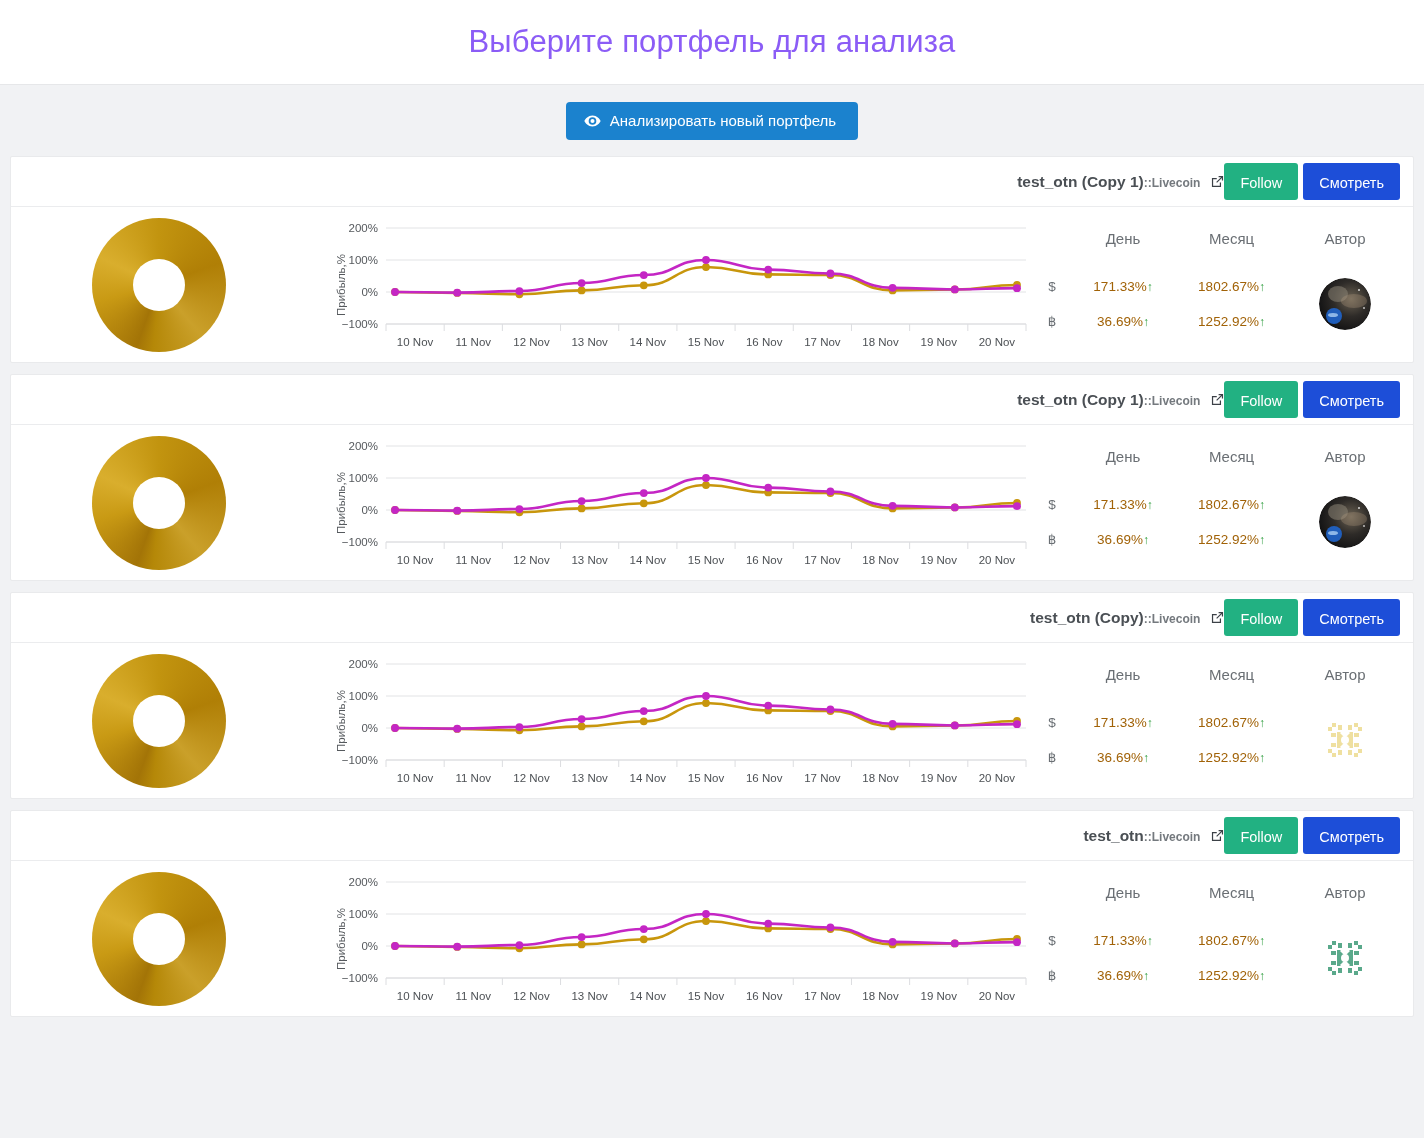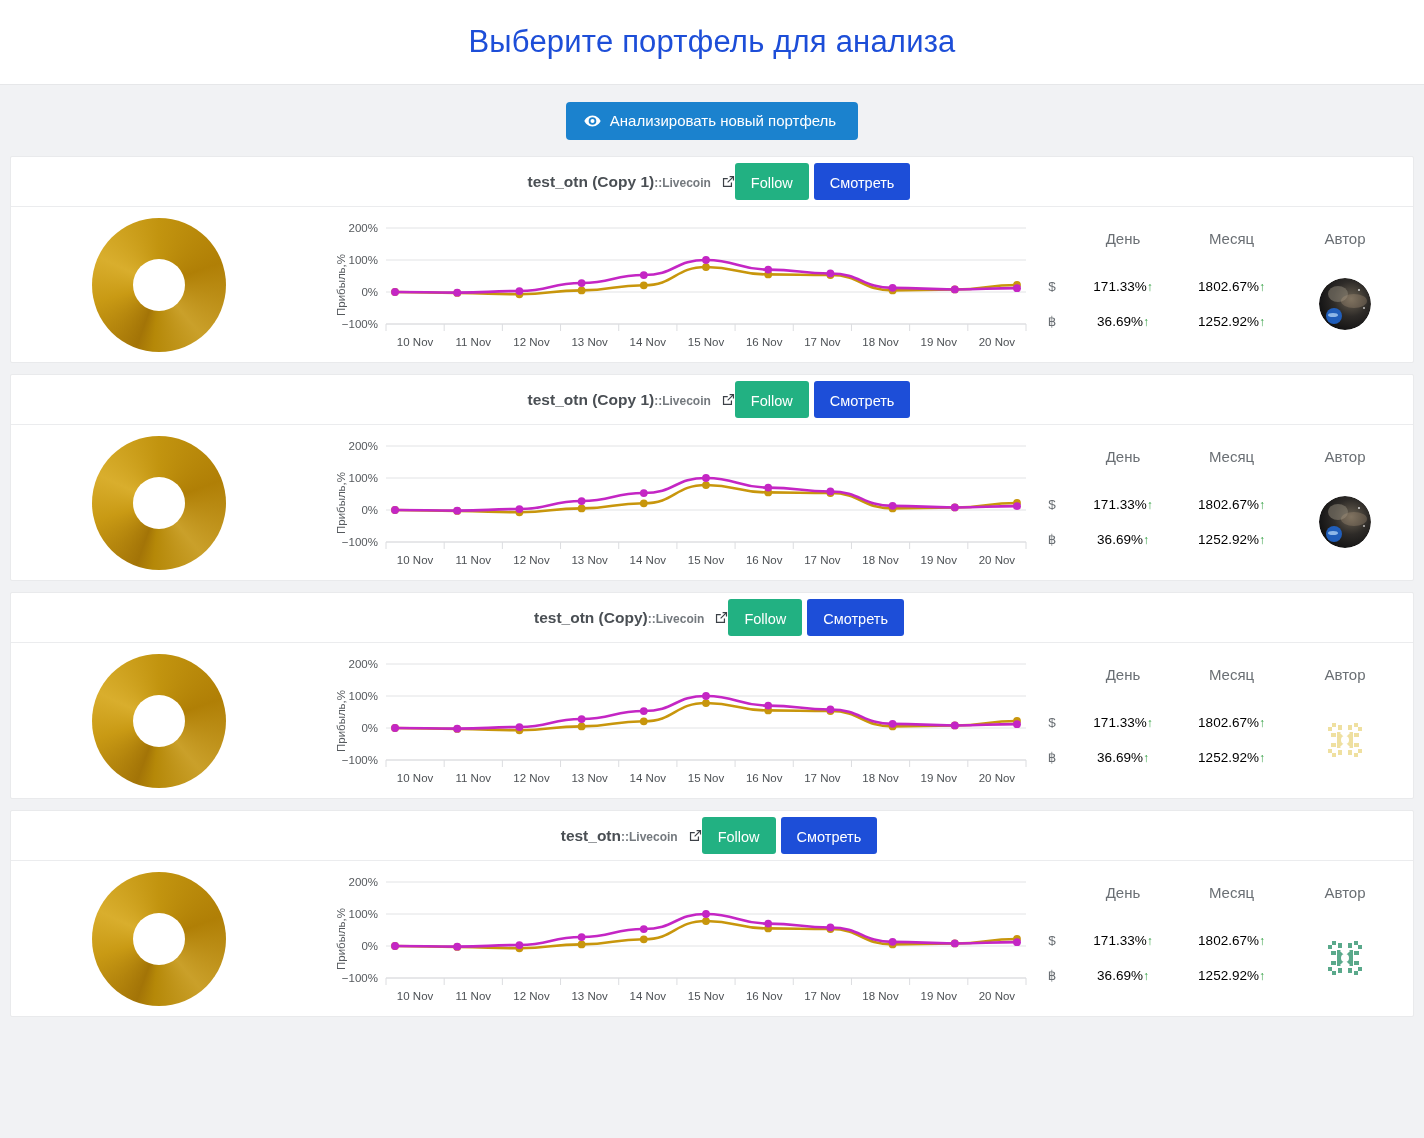--- a/index.html
+++ b/index.html
@@ -15,21 +15,21 @@
     background: #ffffff;
     height: 85px;
     display: flex;
     align-items: center;
     justify-content: center;
     border-bottom: 1px solid #e6e7e9;
   }
   .page-title {
     font-size: 31px;
     font-weight: 400;
-    color: #1d4ed8;
+    color: #8b5cf6;
     letter-spacing: .2px;
   }
 
   
   .analyze-bar {
     height: 71px;
     display: flex;
     align-items: center;
     justify-content: center;
     background: #f1f2f4;
@@ -55,21 +55,21 @@
   .card {
     background: #fff;
     margin-bottom: 11px;
     border: 1px solid #e9eaec;
     border-radius: 2px;
   }
   .card-head {
     height: 50px;
     display: flex;
     align-items: center;
-    justify-content: center;
+    justify-content: flex-end;
     padding: 0 13px 0 27px;
     border-bottom: 1px solid #ebecee;
   }
   .card-title { display: flex; align-items: baseline; gap: 0; color:#4a4f54; }
   .title-main { font-size: 15.5px; font-weight: bold; color: #4a4f54; }
   .title-sub  { font-size: 12px; font-weight: bold; color: #74797e; }
   .ext-link {
     margin-left: 11px;
     width: 13px; height: 13px;
     position: relative; top: 1px;
@@ -129,21 +129,21 @@
 
   
   .stats { flex: 1; display: flex; flex-direction: column; justify-content: center; padding-left: 6px; }
   .stats table { border-collapse: collapse; width: 100%; }
   .stats th {
     font-size: 15px; font-weight: 400; color: #6a6f74;
     padding-bottom: 22px; text-align: center;
   }
   .stats td { text-align: center; font-size: 13.5px; padding: 9px 0; }
   .cur-col { width: 40px; color: #6a6f74; font-size: 13px; }
-  .val { color: #000000; white-space: nowrap; }
+  .val { color: #a16207; white-space: nowrap; }
   .arrow-up { color: #2f9e3f; font-size: 12px; }
   .avatar-col { width: 112px; }
   .avatar {
     width: 52px; height: 52px; border-radius: 50%;
     margin: 0 auto; overflow: hidden; display:block;
   }
 </style>
 </head>
 <body>
 

